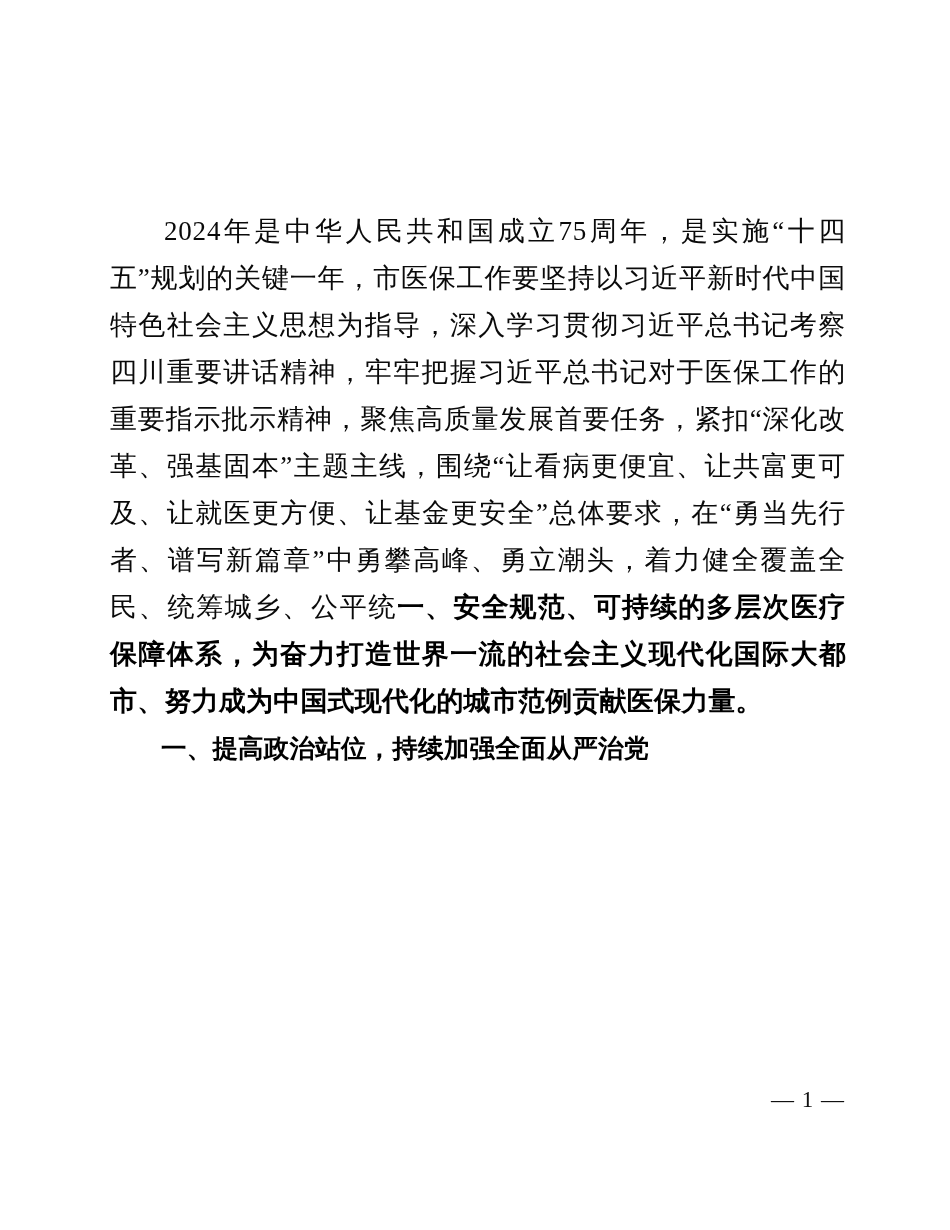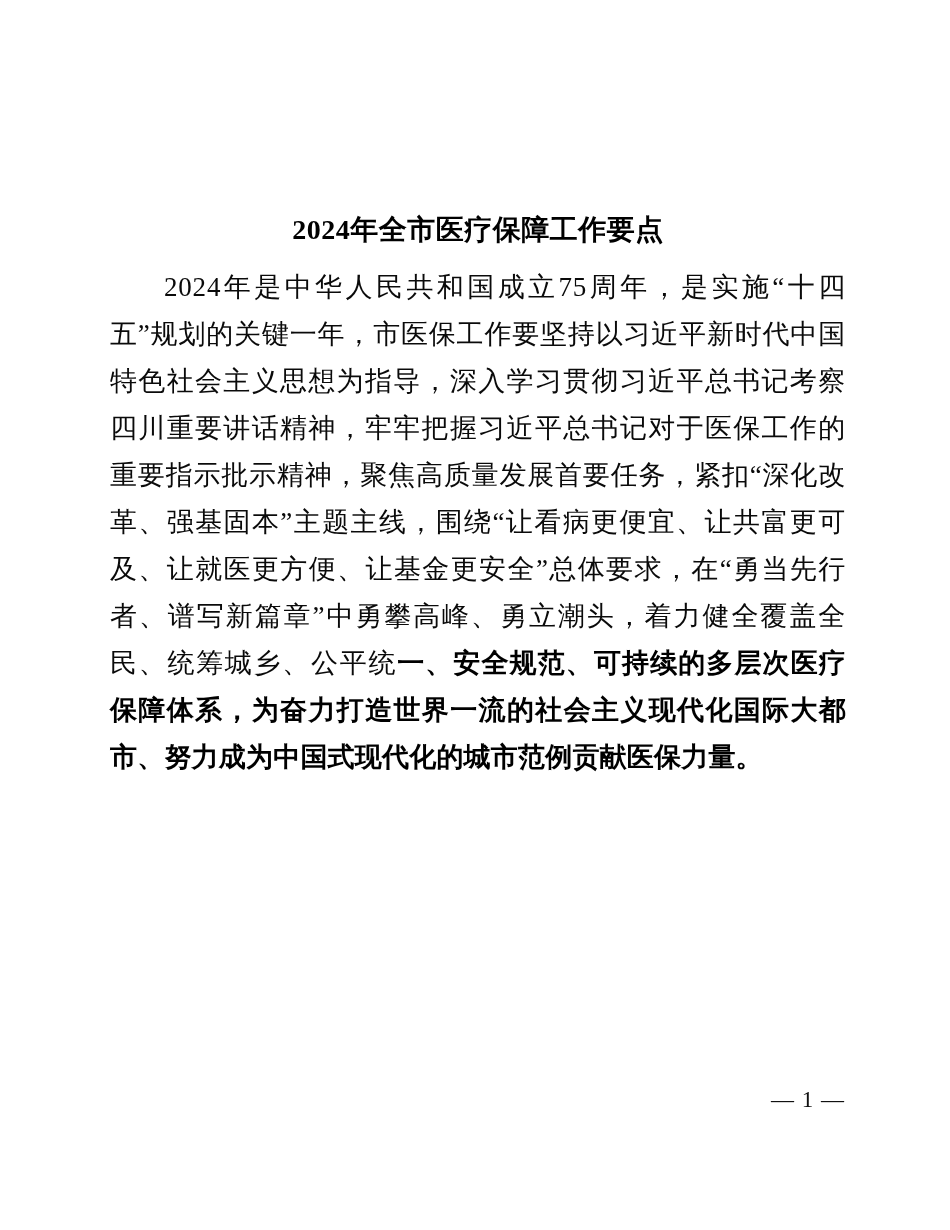--- a/index.html
+++ b/index.html
@@ -86,25 +86,25 @@
     letter-spacing: 1px;
   }
 </style>
 </head>
 <body>
 
 <div class="page">
 
   <div class="content">
 
-    <h1 class="doc-title">2024年全市医疗保障工作要点</h1>
 
     <p class="para">
       <span>2024年是中华人民共和国成立75周年，是实施“十四五”规划的关键一年，市医保工作要坚持以习近平新时代中国特色社会主义思想为指导，深入学习贯彻习近平总书记考察四川重要讲话精神，牢牢把握习近平总书记对于医保工作的重要指示批示精神，聚焦高质量发展首要任务，紧扣“深化改革、强基固本”主题主线，围绕“让看病更便宜、让共富更可及、让就医更方便、让基金更安全”总体要求，在“勇当先行者、谱写新篇章”中勇攀高峰、勇立潮头，着力健全覆盖全民、统筹城乡、公平统</span><span class="hei">一、安全规范、可持续的多层次医疗保障体系，为奋力打造世界一流的社会主义现代化国际大都市、努力成为中国式现代化的城市范例贡献医保力量。</span>
     </p>
 
+    <p class="heading">一、提高政治站位，持续加强全面从严治党</p>
 
 
   </div>
 
   <div class="page-number">— 1 —</div>
 
 </div>
 
 </body></html>

